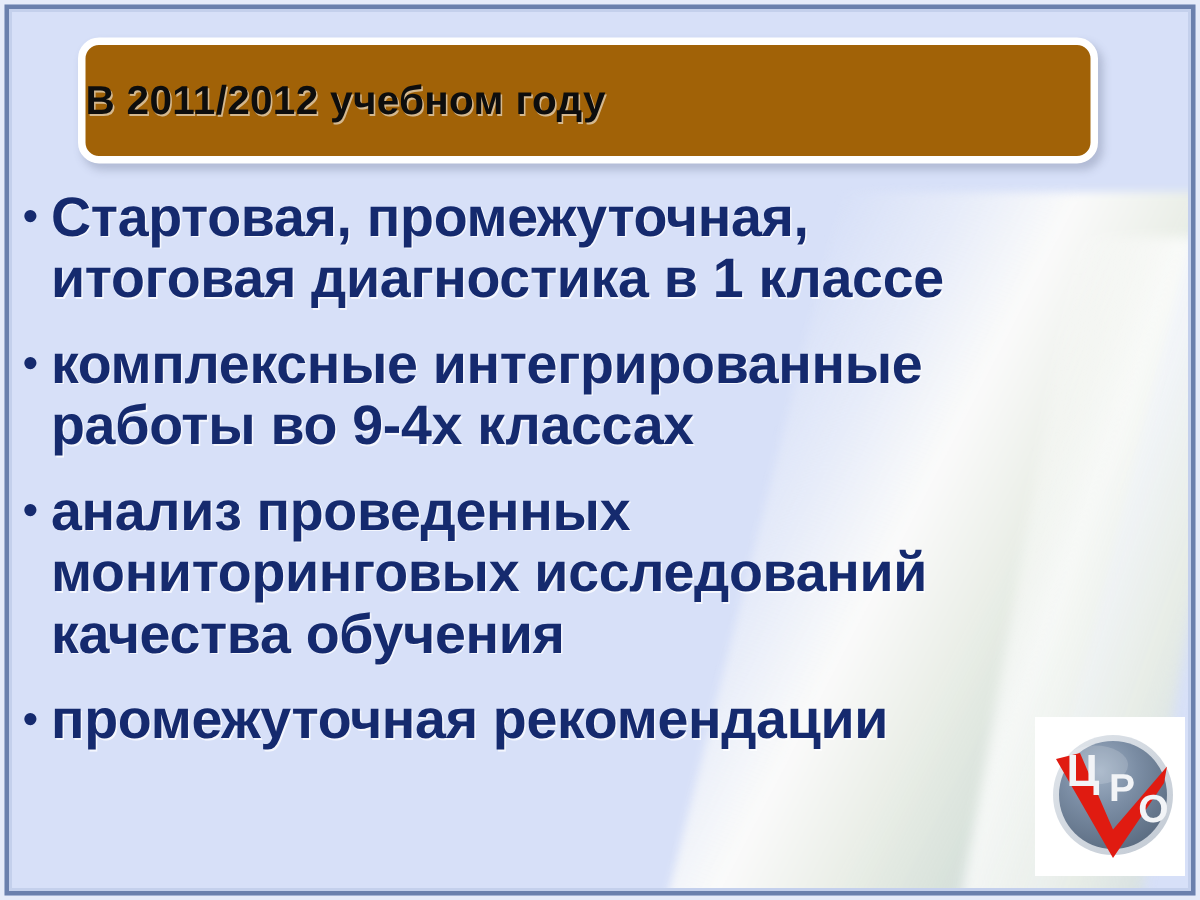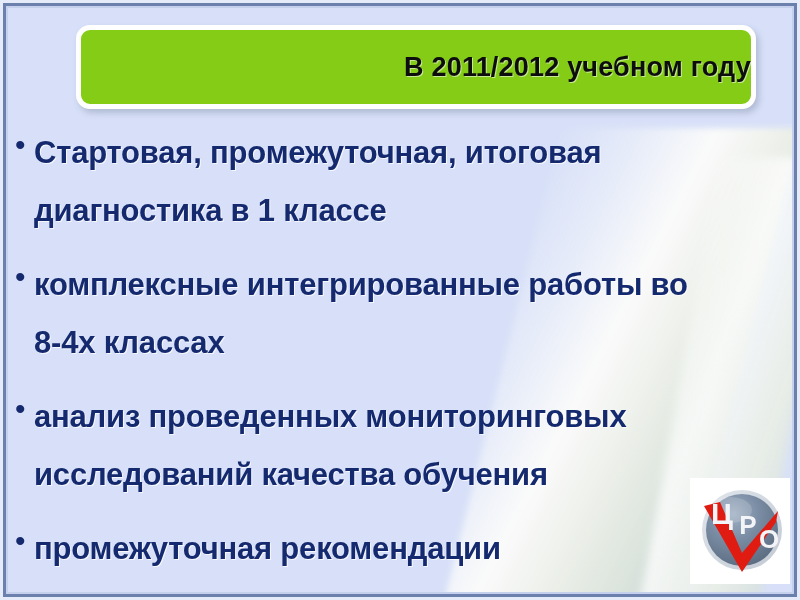--- a/index.html
+++ b/index.html
@@ -96,32 +96,32 @@
         rgba(255,255,255,0.75) 35%,
         rgba(233,238,229,0.9) 75%,
         rgba(214,224,216,0.7) 100%);
     transform: skewX(-10deg);
     filter: blur(4px);
   }
 
   
   .title-box {
     position: absolute;
-    left: 76px;
+    left: 52px;
     top: 25px;
     width: 680px;
     height: 84px;
     box-sizing: border-box;
-    background: #84cc16;
+    background: #a16207;
     border: 5px solid #ffffff;
     border-radius: 14px;
     box-shadow: 3px 4px 6px rgba(90,100,130,0.30);
     display: flex;
     align-items: center;
-    justify-content: flex-end;
+    justify-content: flex-start;
     z-index: 10;
   }
   .title-text {
     font-family: "Liberation Sans", sans-serif;
     font-weight: bold;
     font-size: 27px;
     color: #0d0d0d;
     letter-spacing: 0.2px;
     text-align: center;
     white-space: nowrap;
@@ -148,22 +148,22 @@
     line-height: 41px;
     color: #152a6e;
     text-align: left;
     padding-left: 3px;
     box-sizing: border-box;
   }
   .bullet-text {
     flex: 1 1 auto;
     font-family: "Liberation Sans", sans-serif;
     font-weight: bold;
-    font-size: 31px;
-    line-height: 58px;
+    font-size: 37px;
+    line-height: 41px;
     color: #152a6e;
     text-shadow: 1px 1px 0 rgba(255,255,255,0.75);
     letter-spacing: -0.2px;
   }
 
   
   .logo-box {
     position: absolute;
     left: 690px;
     top: 478px;
@@ -197,21 +197,21 @@
 
   <div class="body-list">
 
     <div class="bullet-item">
       <div class="bullet-marker">•</div>
       <div class="bullet-text">Стартовая, промежуточная, итоговая диагностика в 1 классе</div>
     </div>
 
     <div class="bullet-item">
       <div class="bullet-marker">•</div>
-      <div class="bullet-text">комплексные интегрированные работы во 8-4х классах</div>
+      <div class="bullet-text">комплексные интегрированные работы во 9-4х классах</div>
     </div>
 
     <div class="bullet-item">
       <div class="bullet-marker">•</div>
       <div class="bullet-text">анализ проведенных мониторинговых исследований качества обучения</div>
     </div>
 
     <div class="bullet-item">
       <div class="bullet-marker">•</div>
       <div class="bullet-text">промежуточная рекомендации</div>

